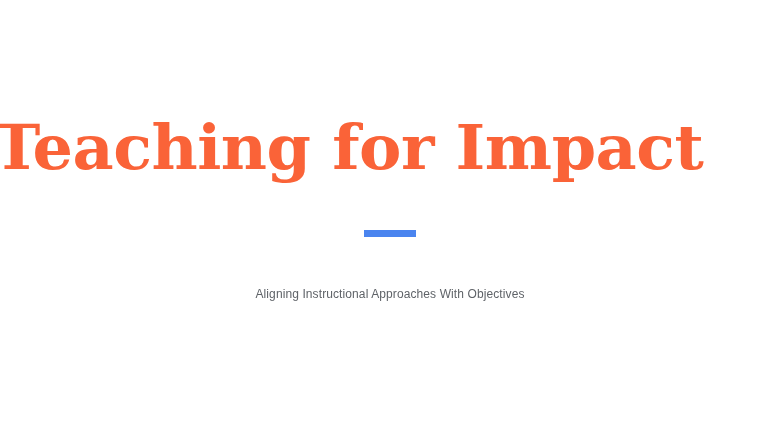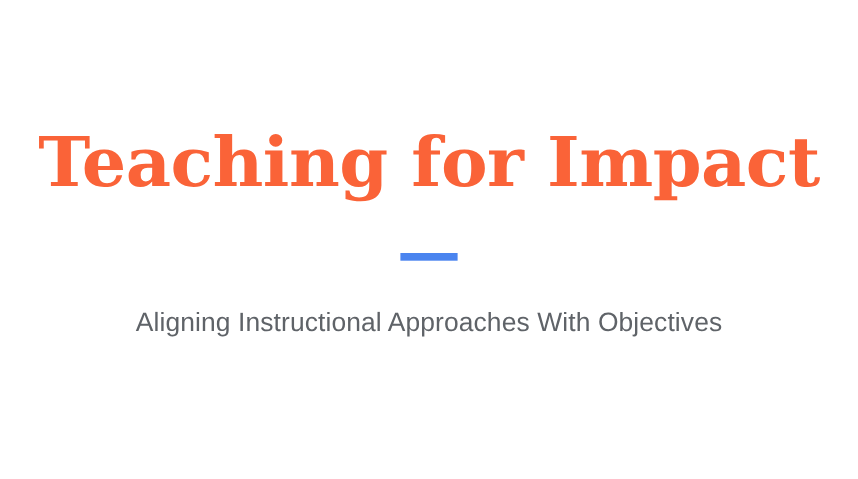--- a/index.html
+++ b/index.html
@@ -27,21 +27,21 @@
     flex-direction: column;
     align-items: center;
     justify-content: flex-start;
   }
 
   
   .title-block {
     position: absolute;
     left: 0;
     top: 0;
-    width: 780px;
+    width: 692px;
     text-align: center;
   }
 
   .slide-title {
     margin: 0;
     padding: 0;
     font-family: "DejaVu Serif", "Liberation Serif", serif;
     font-weight: bold;
     font-size: 79px;
     line-height: 1;
@@ -100,16 +100,16 @@
 
   <div class="title-block" style="top: 116px;">
     <h1 class="slide-title" style="color: rgb(250, 99, 56); font-size: 62.36px;">Teaching for Impact</h1>
   </div>
 
   <div class="divider-wrap">
     <span class="divider-bar" style="background: rgb(74, 132, 239); width: 52px; height: 7px;"></span>
   </div>
 
   <div class="subtitle-wrap">
-    <p class="slide-subtitle" style="color: rgb(95, 99, 104); font-size: 24px;">Aligning Instructional Approaches With Objectives</p>
+    <p class="slide-subtitle" style="color: rgb(95, 99, 104); font-size: 12px;">Aligning Instructional Approaches With Objectives</p>
   </div>
 
 </div>
 
 </body></html>

